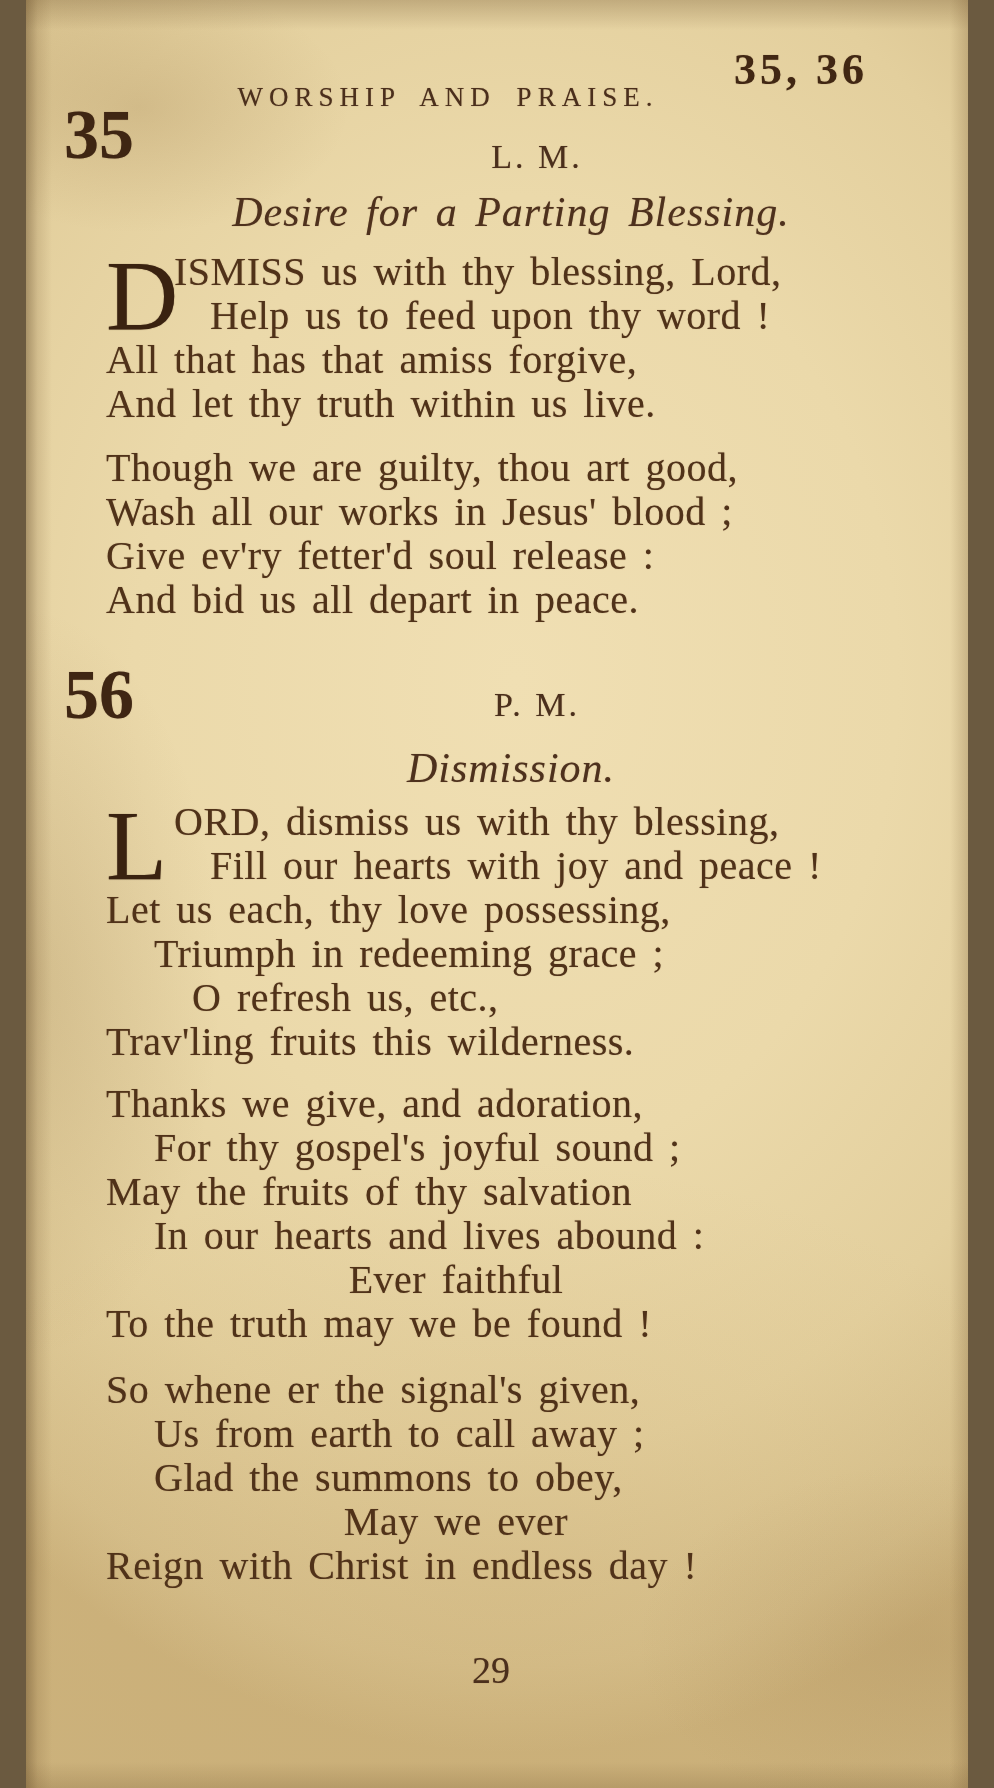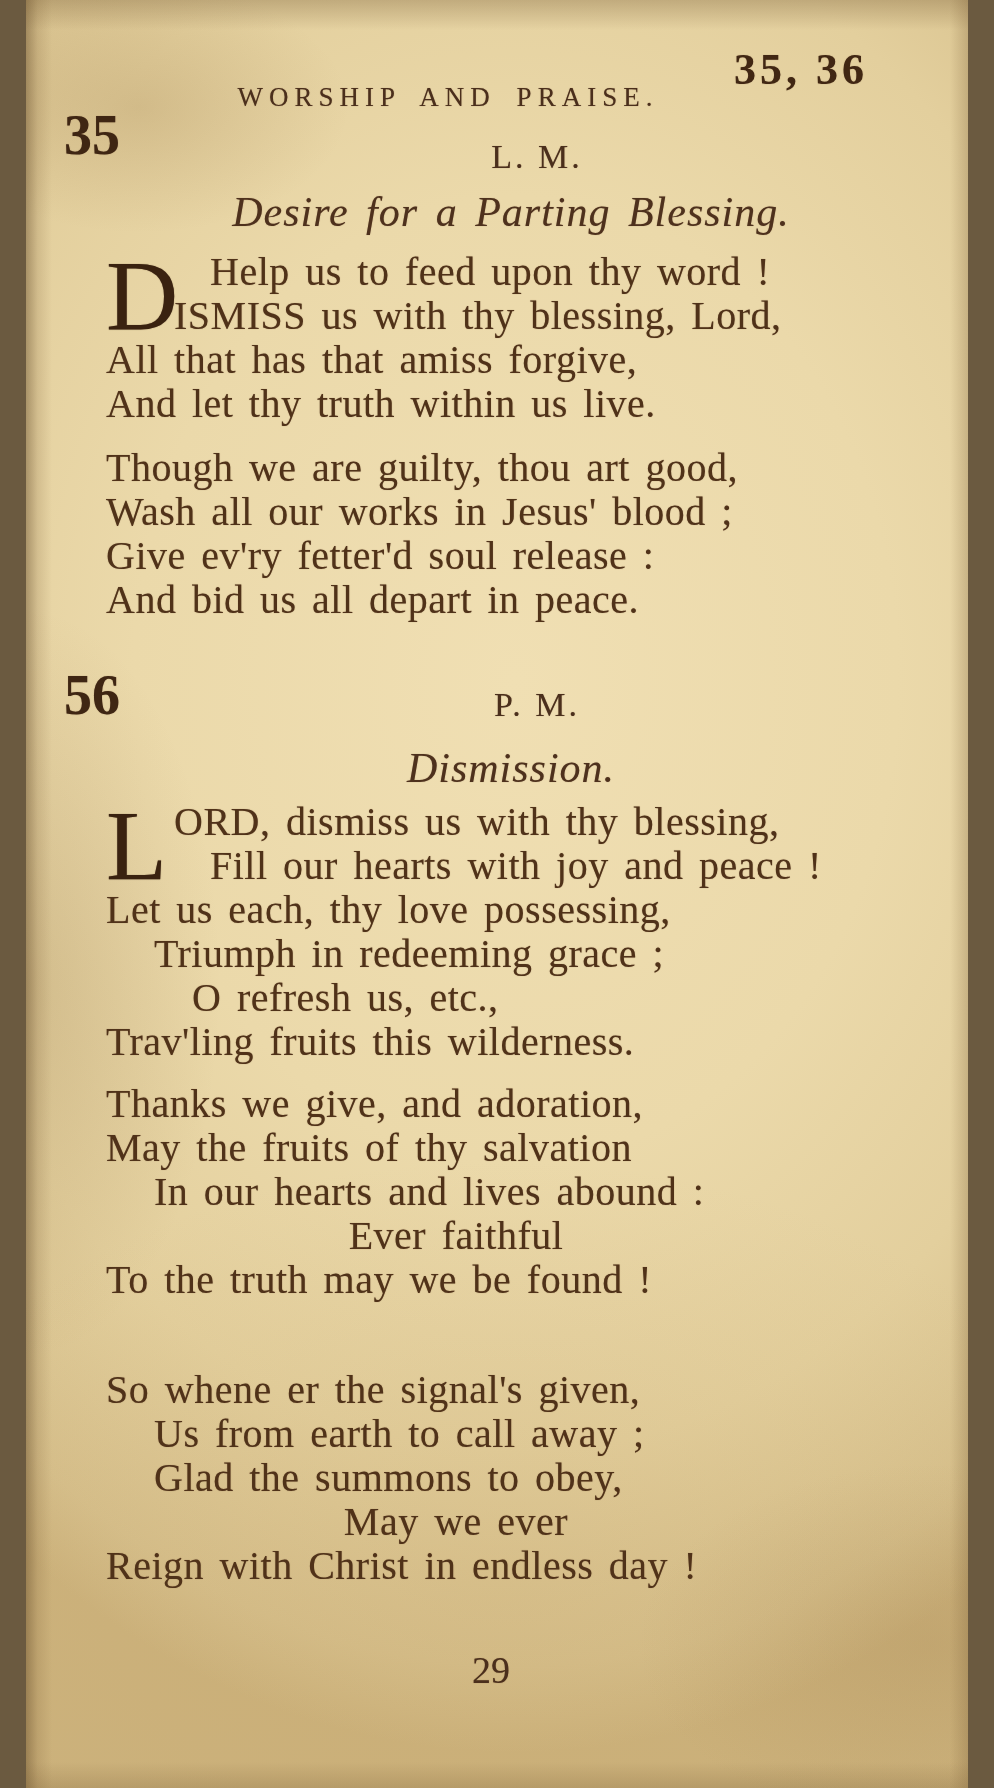--- a/index.html
+++ b/index.html
@@ -39,21 +39,21 @@
     color:#4b2f1c;
   }
   .hymn-range{
     position:absolute;top:44px;right:100px;
     font-size:44px;font-weight:bold;letter-spacing:4px;
     color:#41271366;
     color:#412713;
   }
   .hymn-number{
     position:absolute;left:38px;
-    font-size:56px;font-weight:bold;line-height:66px;
+    font-size:70px;font-weight:bold;line-height:66px;
     color:#3f2613;
   }
   .n35{top:102px;}
   .n36{top:662px;}
   .meter{
     position:absolute;left:0;width:994px;text-align:center;
     font-size:34px;letter-spacing:3px;color:#4b2f1c;
     transform:translateX(14px);
   }
   .m35{top:138px;}
@@ -106,22 +106,22 @@
 
   <div class="running-title ink">WORSHIP AND PRAISE.</div>
   <div class="hymn-range ink">35, 36</div>
 
   <div class="hymn-number n35 ink">35</div>
   <div class="meter m35 ink">L. M.</div>
   <div class="hymn-title t35 ink">Desire for a Parting Blessing.</div>
 
   <div class="stanza s35-1 ink">
     <span class="dropcap">D</span>
+    <div class="line cap-line1">ISMISS us with thy blessing, Lord,</div>
     <div class="line cap-line2">Help us to feed upon thy word !</div>
-    <div class="line cap-line1">ISMISS us with thy blessing, Lord,</div>
     <div class="line">All that has that amiss forgive,</div>
     <div class="line">And let thy truth within us live.</div>
   </div>
 
   <div class="stanza s35-2 ink">
     <div class="line">Though we are guilty, thou art good,</div>
     <div class="line">Wash all our works in Jesus' blood ;</div>
     <div class="line">Give ev'ry fetter'd soul release :</div>
     <div class="line">And bid us all depart in peace.</div>
   </div>
@@ -135,20 +135,21 @@
     <div class="line cap-line1">ORD, dismiss us with thy blessing,</div>
     <div class="line cap-line2">Fill our hearts with joy and peace !</div>
     <div class="line">Let us each, thy love possessing,</div>
     <div class="line indent1">Triumph in redeeming grace ;</div>
     <div class="line indent2">O refresh us, etc.,</div>
     <div class="line">Trav'ling fruits this wilderness.</div>
   </div>
 
   <div class="stanza s36-2 ink">
     <div class="line">Thanks we give, and adoration,</div>
+    <div class="line indent1">For thy gospel's joyful sound ;</div>
     <div class="line">May the fruits of thy salvation</div>
     <div class="line indent1">In our hearts and lives abound :</div>
     <div class="line center">Ever faithful</div>
     <div class="line">To the truth may we be found !</div>
   </div>
 
   <div class="stanza s36-3 ink">
     <div class="line">So whene er the signal's given,</div>
     <div class="line indent1">Us from earth to call away ;</div>
     <div class="line indent1">Glad the summons to obey,</div>

